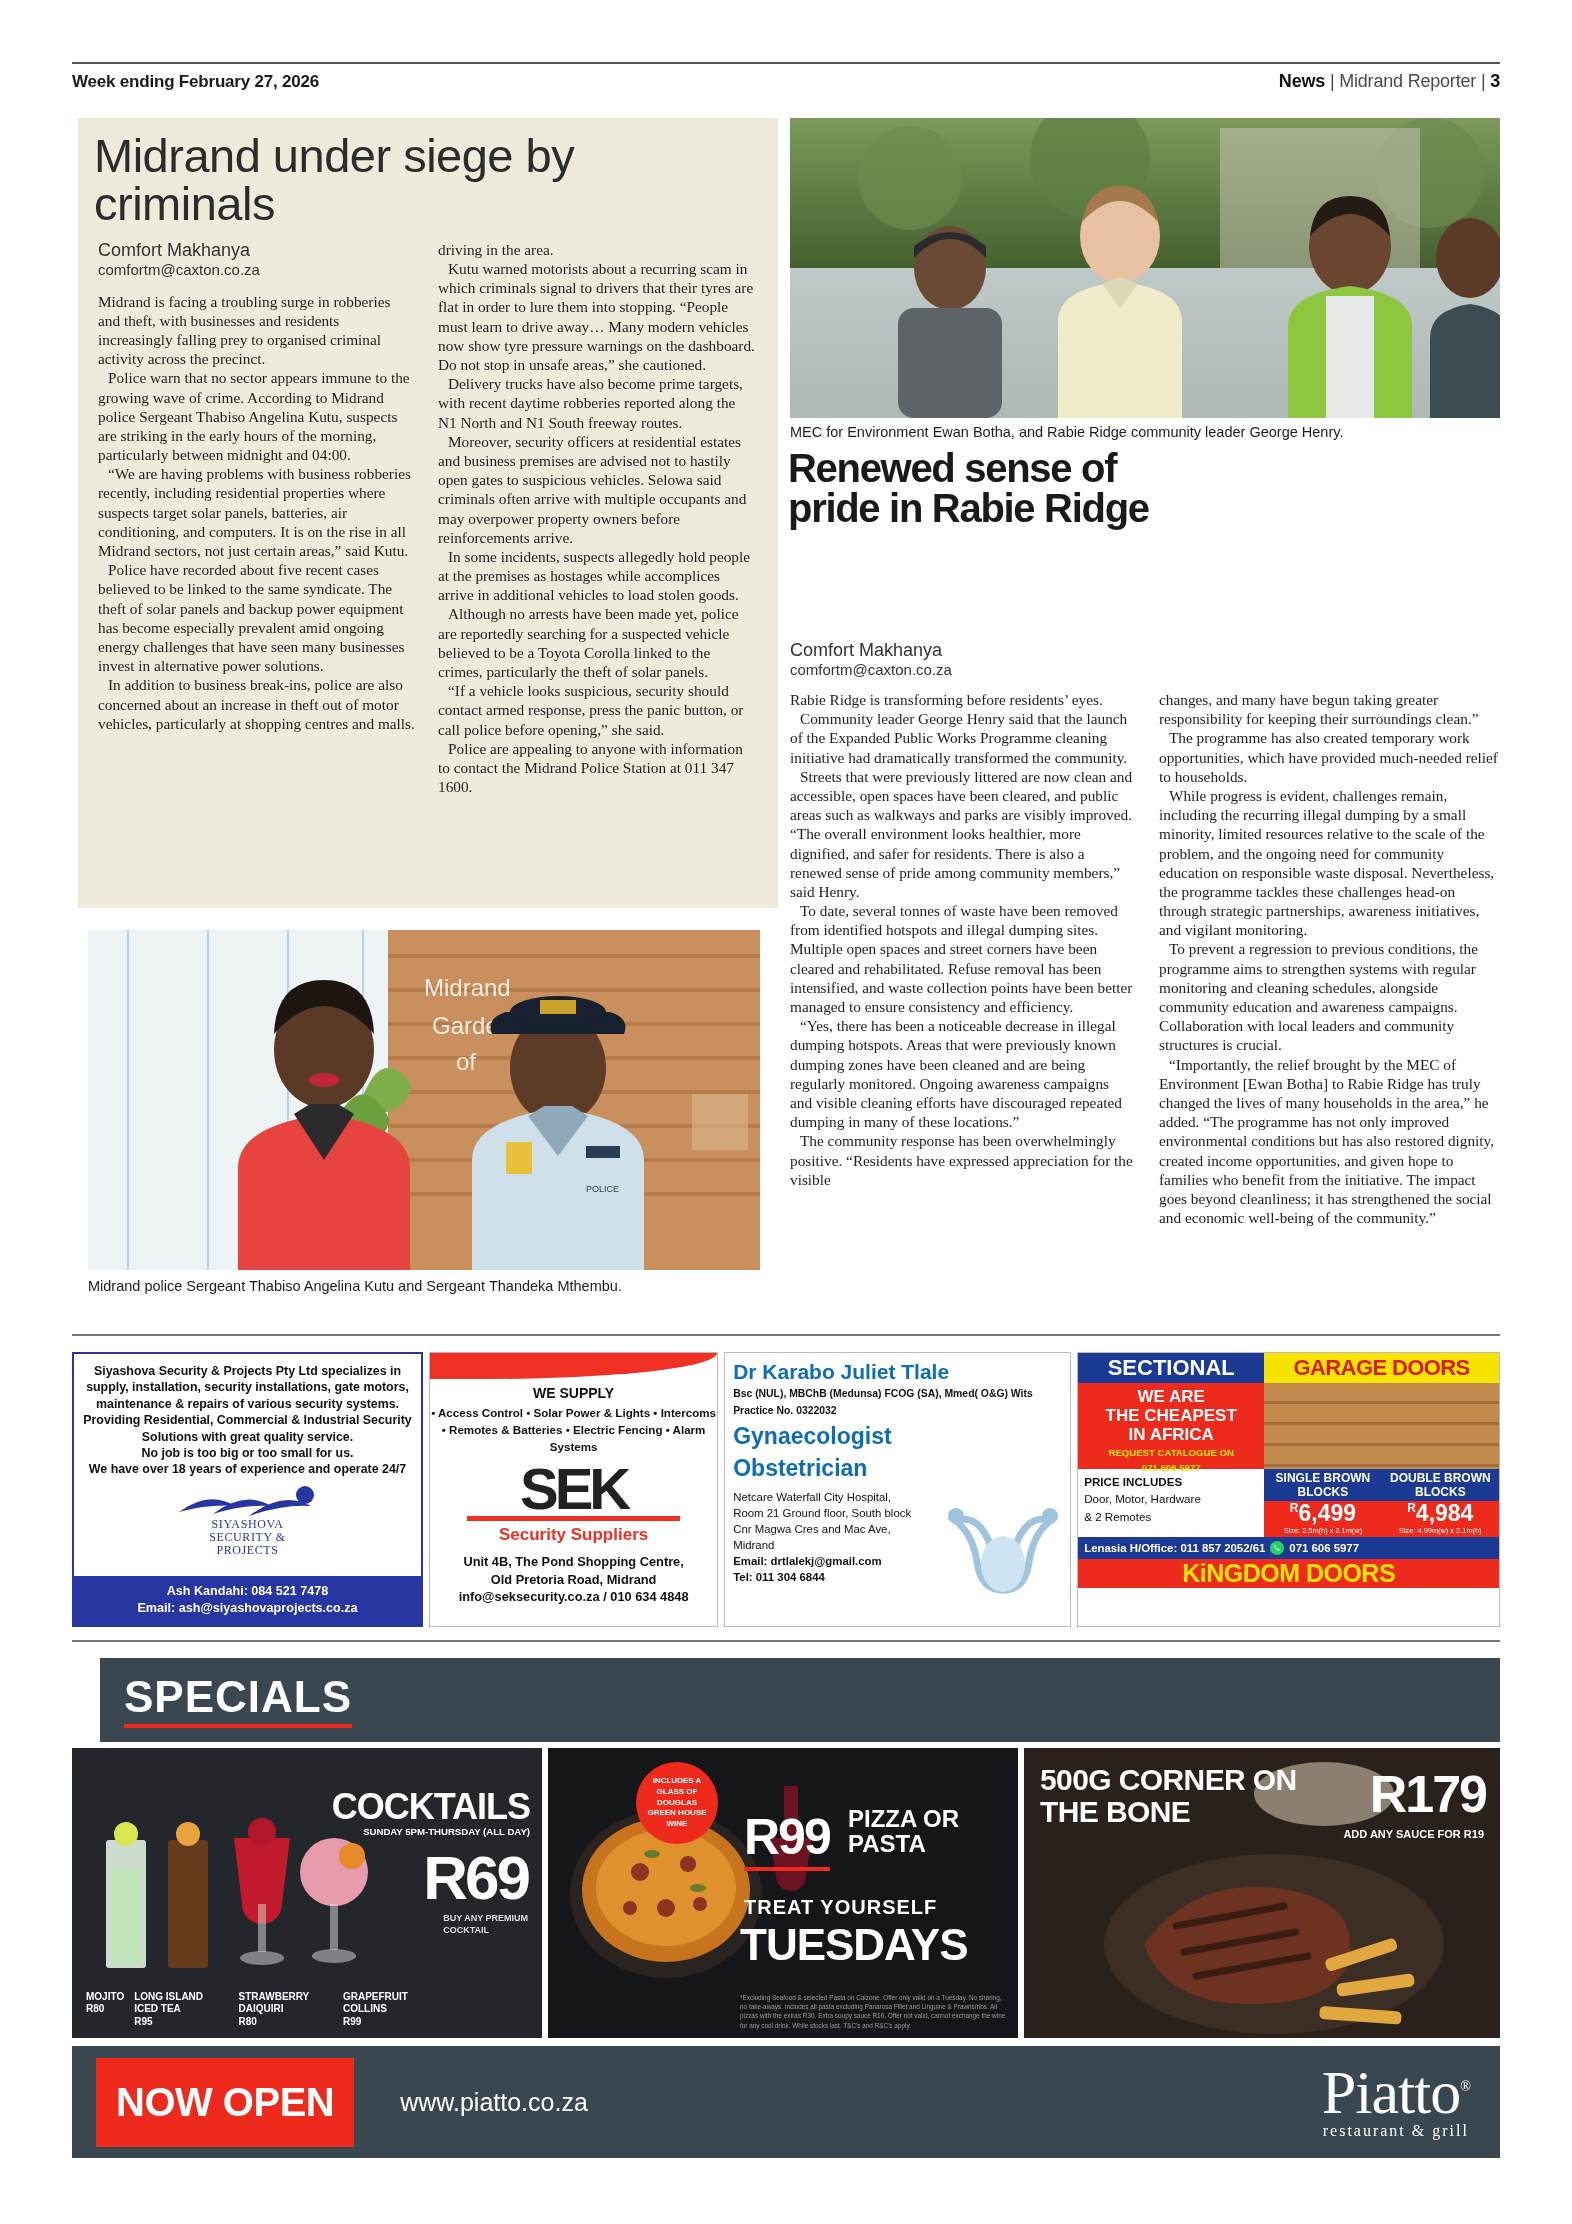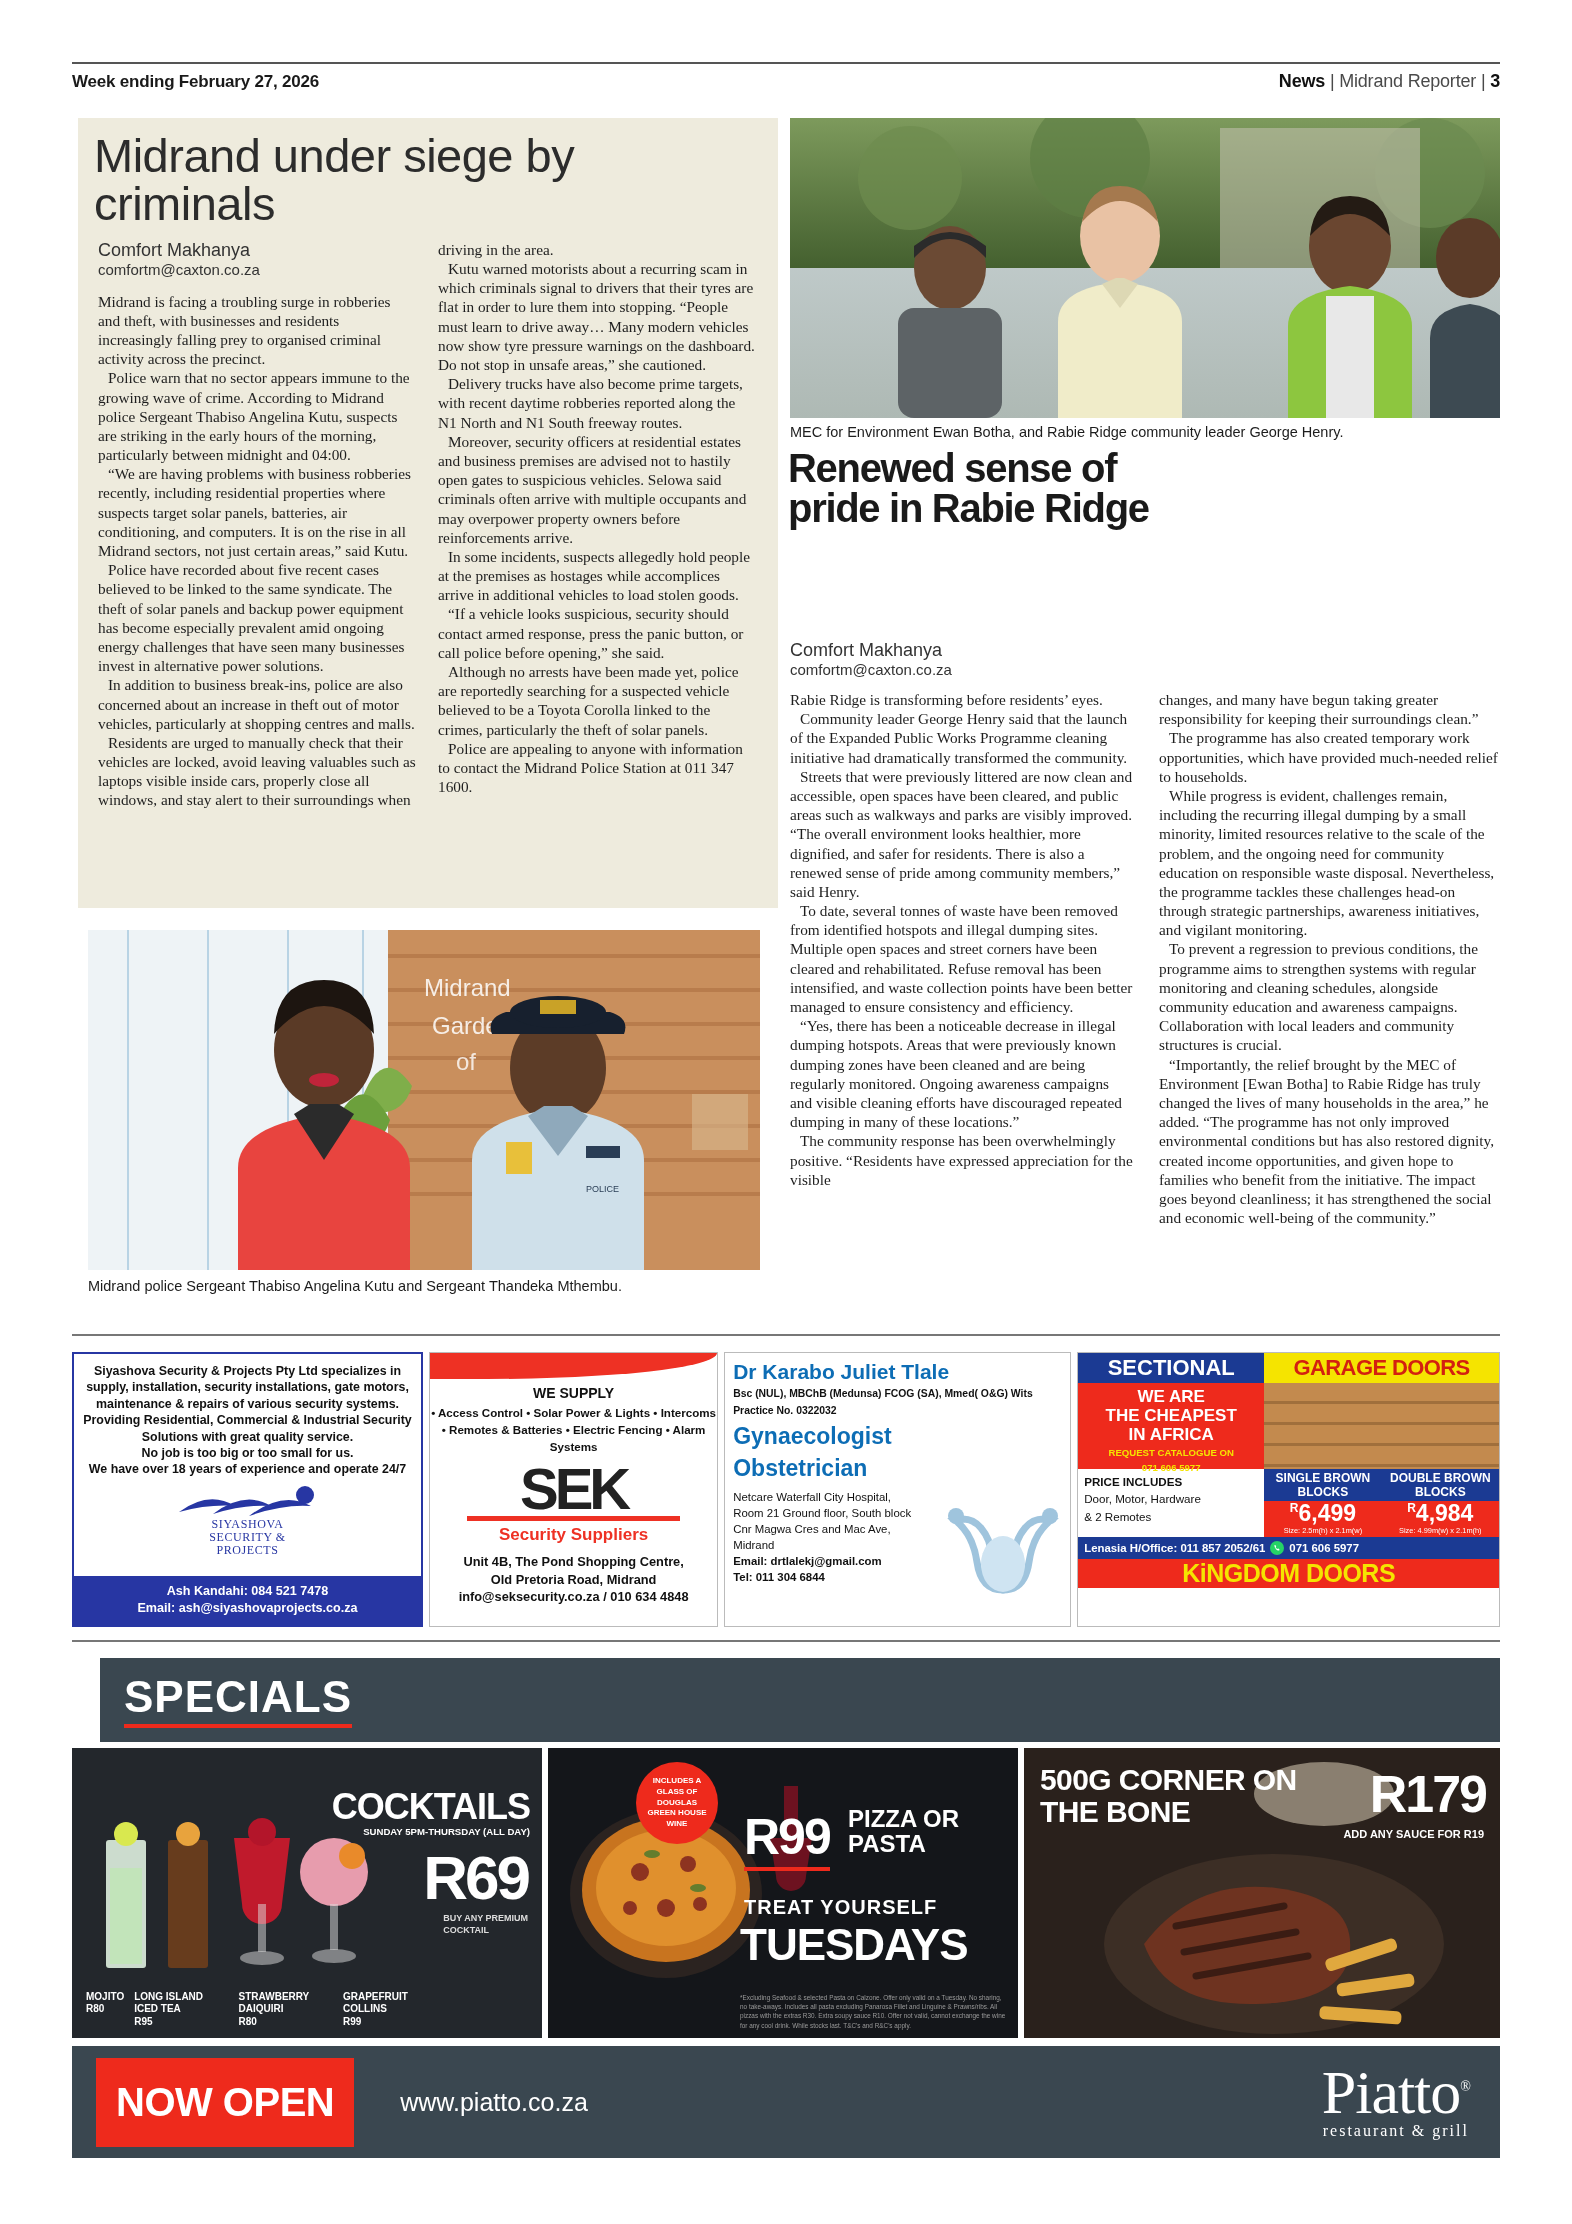--- a/index.html
+++ b/index.html
@@ -221,32 +221,31 @@
     <div class="cols1">
       <div class="col1">
         <div class="byline-name">Comfort Makhanya</div>
         <div class="byline-mail">comfortm@caxton.co.za</div>
         <div class="bodytext" id="s1c1">
             <p class="first">Midrand is facing a troubling surge in robberies and theft, with businesses and residents increasingly falling prey to organised criminal activity across the precinct.</p>
             <p>Police warn that no sector appears immune to the growing wave of crime. According to Midrand police Sergeant Thabiso Angelina Kutu, suspects are striking in the early hours of the morning, particularly between midnight and 04:00.</p>
             <p>“We are having problems with business robberies recently, including residential properties where suspects target solar panels, batteries, air conditioning, and computers. It is on the rise in all Midrand sectors, not just certain areas,” said Kutu.</p>
             <p>Police have recorded about five recent cases believed to be linked to the same syndicate. The theft of solar panels and backup power equipment has become especially prevalent amid ongoing energy challenges that have seen many businesses invest in alternative power solutions.</p>
             <p>In addition to business break-ins, police are also concerned about an increase in theft out of motor vehicles, particularly at shopping centres and malls.</p>
-            <p>Residents are urged to manually check that their vehicles are locked, avoid leaving valuables such as laptops visible inside cars, properly close all windows, and stay alert to their surroundings when</p>
           </div>
       </div>
       <div class="col1">
         <div class="bodytext" id="s1c2">
             <p class="first">driving in the area.</p>
             <p>Kutu warned motorists about a recurring scam in which criminals signal to drivers that their tyres are flat in order to lure them into stopping. “People must learn to drive away… Many modern vehicles now show tyre pressure warnings on the dashboard. Do not stop in unsafe areas,” she cautioned.</p>
             <p>Delivery trucks have also become prime targets, with recent daytime robberies reported along the N1 North and N1 South freeway routes.</p>
             <p>Moreover, security officers at residential estates and business premises are advised not to hastily open gates to suspicious vehicles. Selowa said criminals often arrive with multiple occupants and may overpower property owners before reinforcements arrive.</p>
             <p>In some incidents, suspects allegedly hold people at the premises as hostages while accomplices arrive in additional vehicles to load stolen goods.</p>
+            <p>Although no arrests have been made yet, police are reportedly searching for a suspected vehicle believed to be a Toyota Corolla linked to the crimes, particularly the theft of solar panels.</p>
             <p>“If a vehicle looks suspicious, security should contact armed response, press the panic button, or call police before opening,” she said.</p>
-            <p>Although no arrests have been made yet, police are reportedly searching for a suspected vehicle believed to be a Toyota Corolla linked to the crimes, particularly the theft of solar panels.</p>
             <p>Police are appealing to anyone with information to contact the Midrand Police Station at 011 347 1600.</p>
           </div>
       </div>
     </div>
   </div>
 
   <div class="photo1">
     <svg width="710" height="300" viewBox="0 0 710 300">
       <defs>
         <linearGradient id="sky1" x1="0" y1="0" x2="0" y2="1">

